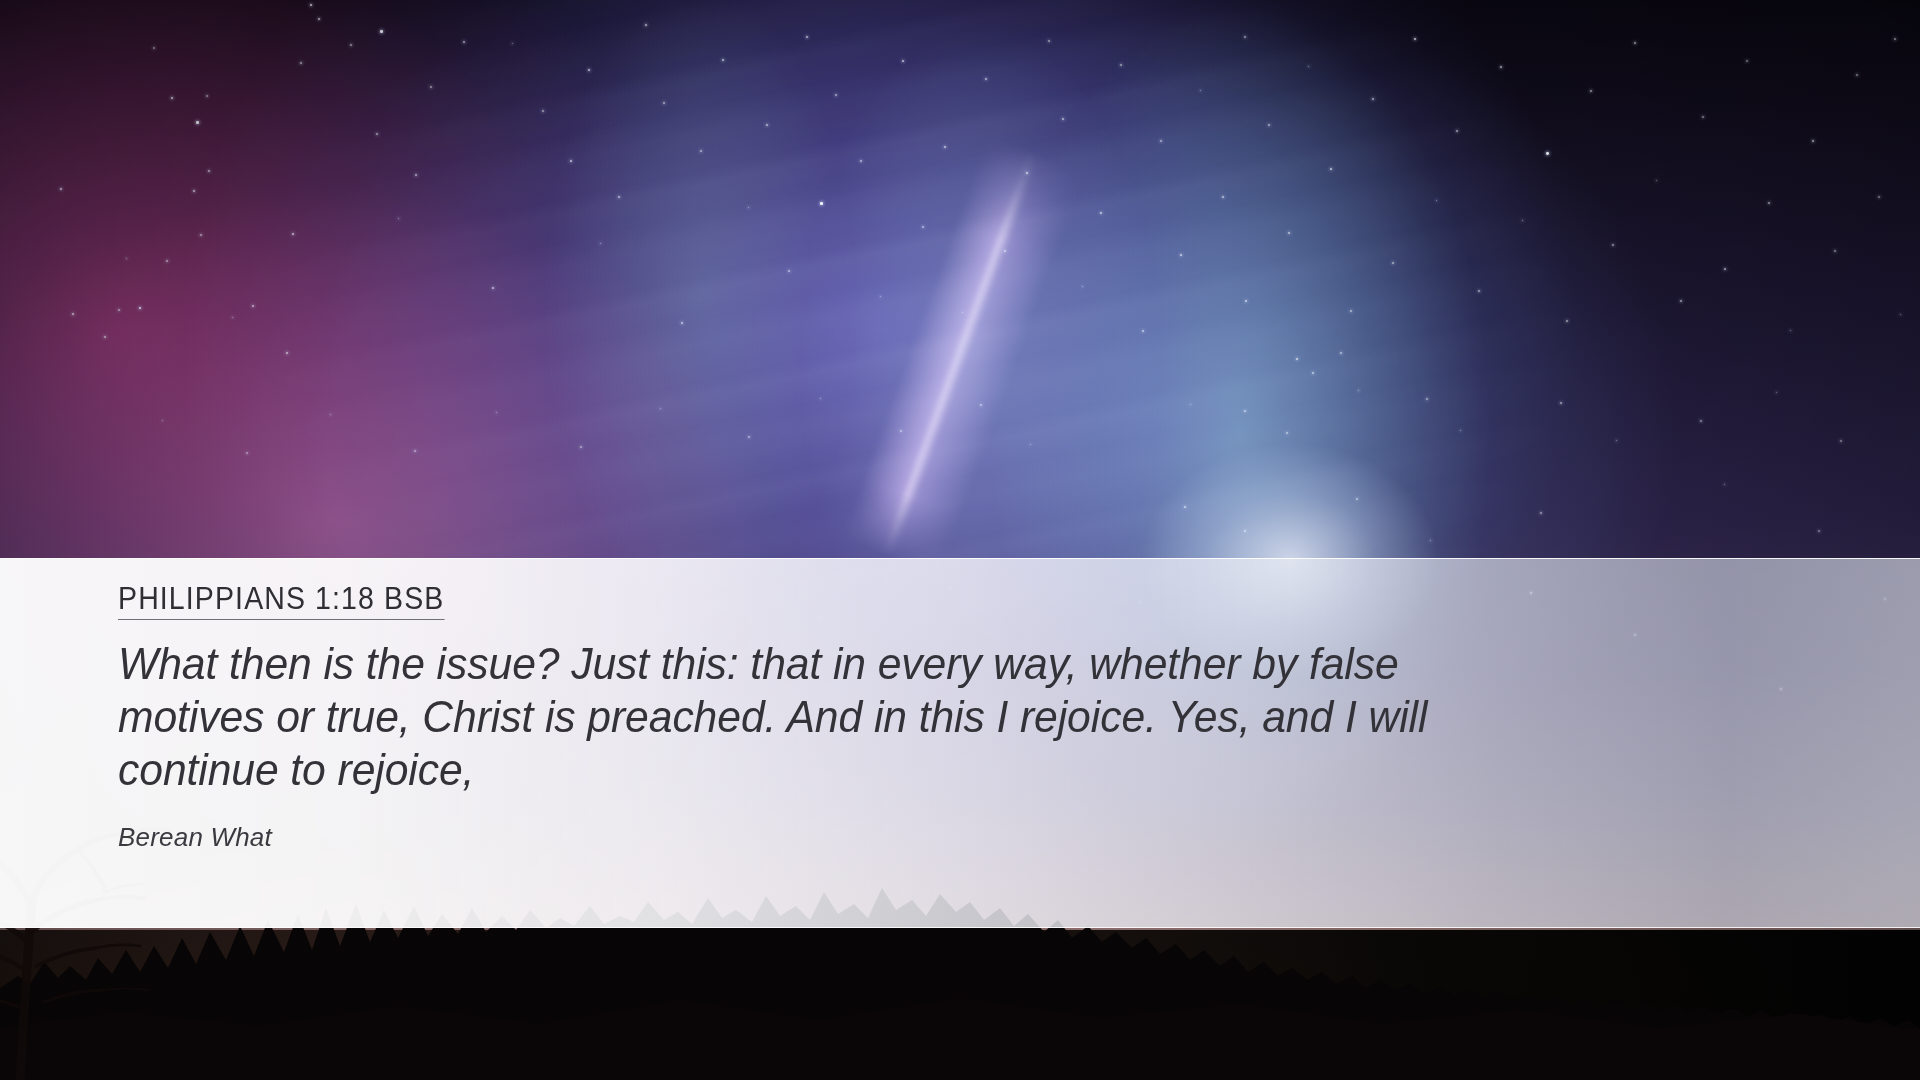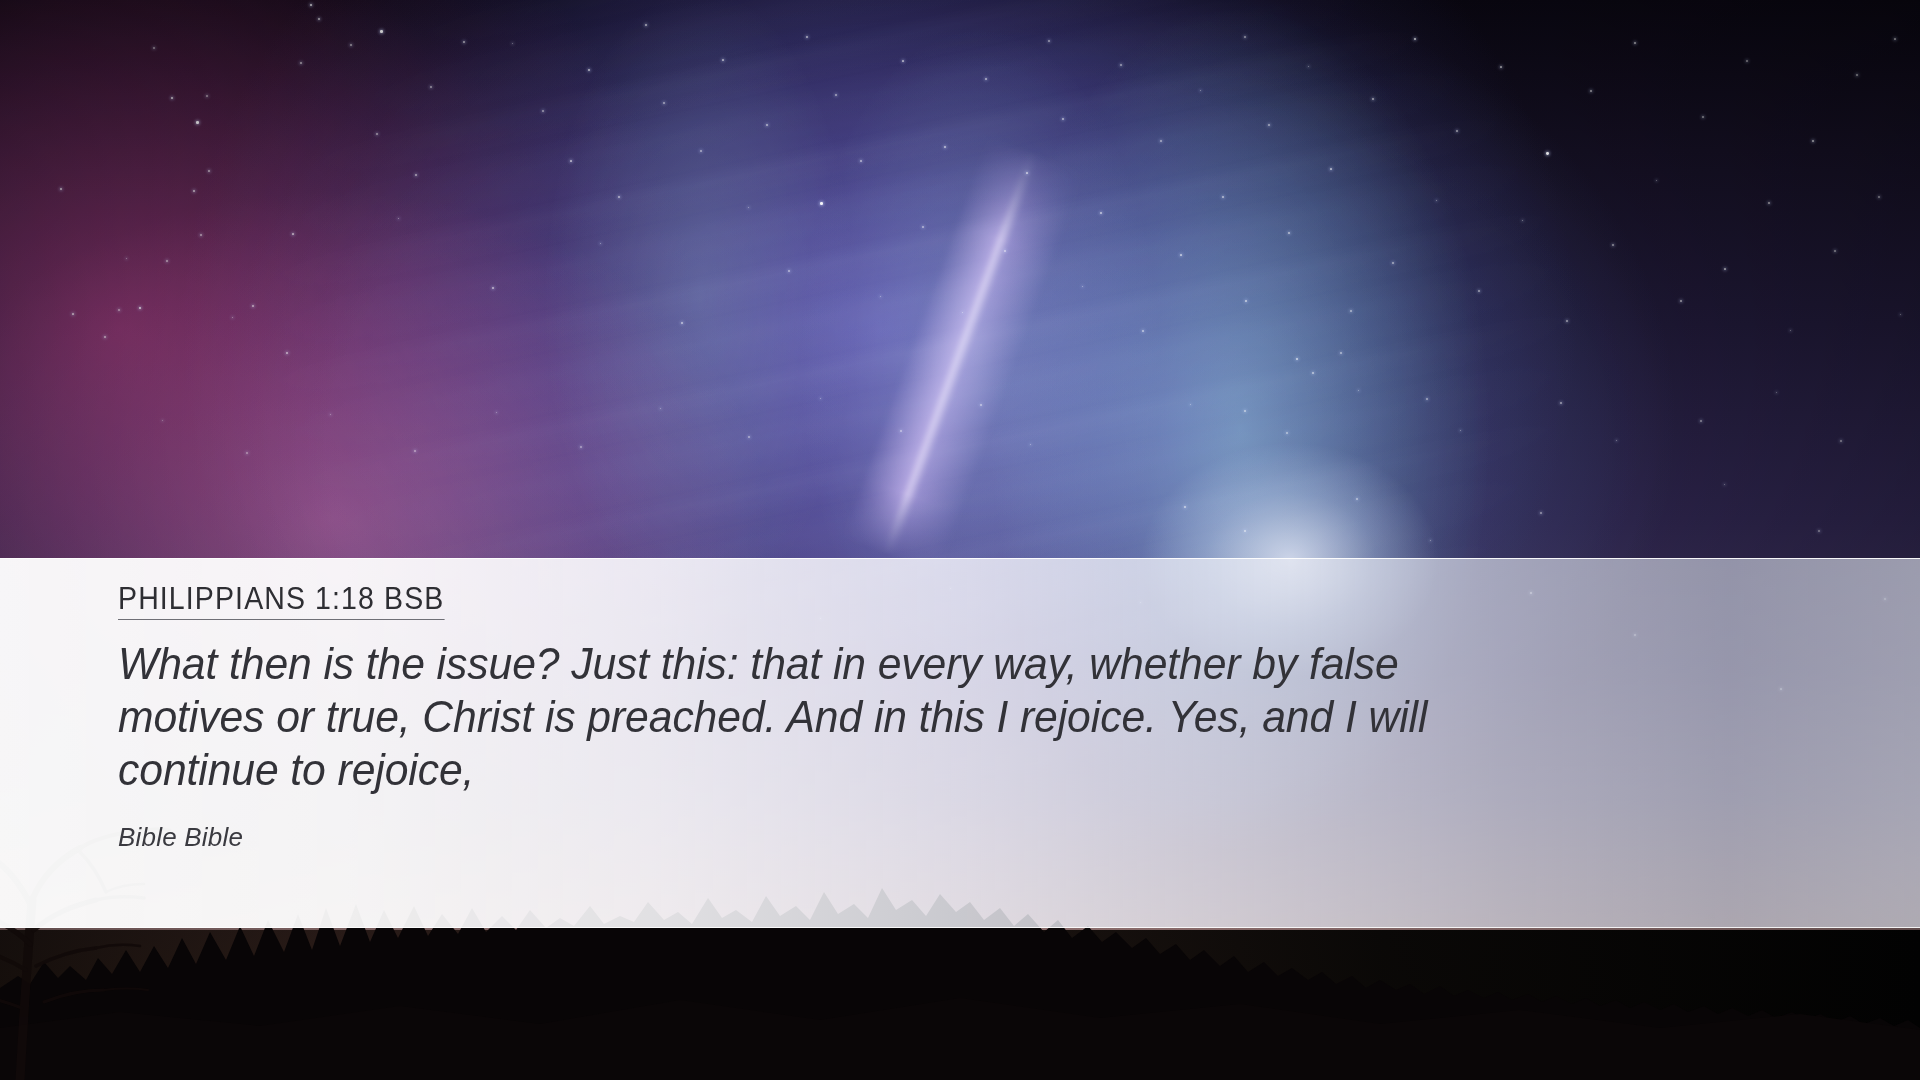--- a/index.html
+++ b/index.html
@@ -474,16 +474,16 @@
         <path d="M124,250 C140,248 154,248 168,250" stroke-width="2"></path>
       </g>
     </svg>
   </div>
 
   <div id="text-band"></div>
 
   <div id="band-content">
     <div id="verse-ref">PHILIPPIANS 1:18  BSB</div>
     <div id="verse-text">What then is the issue? Just this: that in every way, whether by false motives or true, Christ is preached. And in this I rejoice. Yes, and I will continue to rejoice,</div>
-    <div id="verse-source">Bible Bible</div>
+    <div id="verse-source">Berean What</div>
   </div>
 
 </div>
 
 </body></html>

